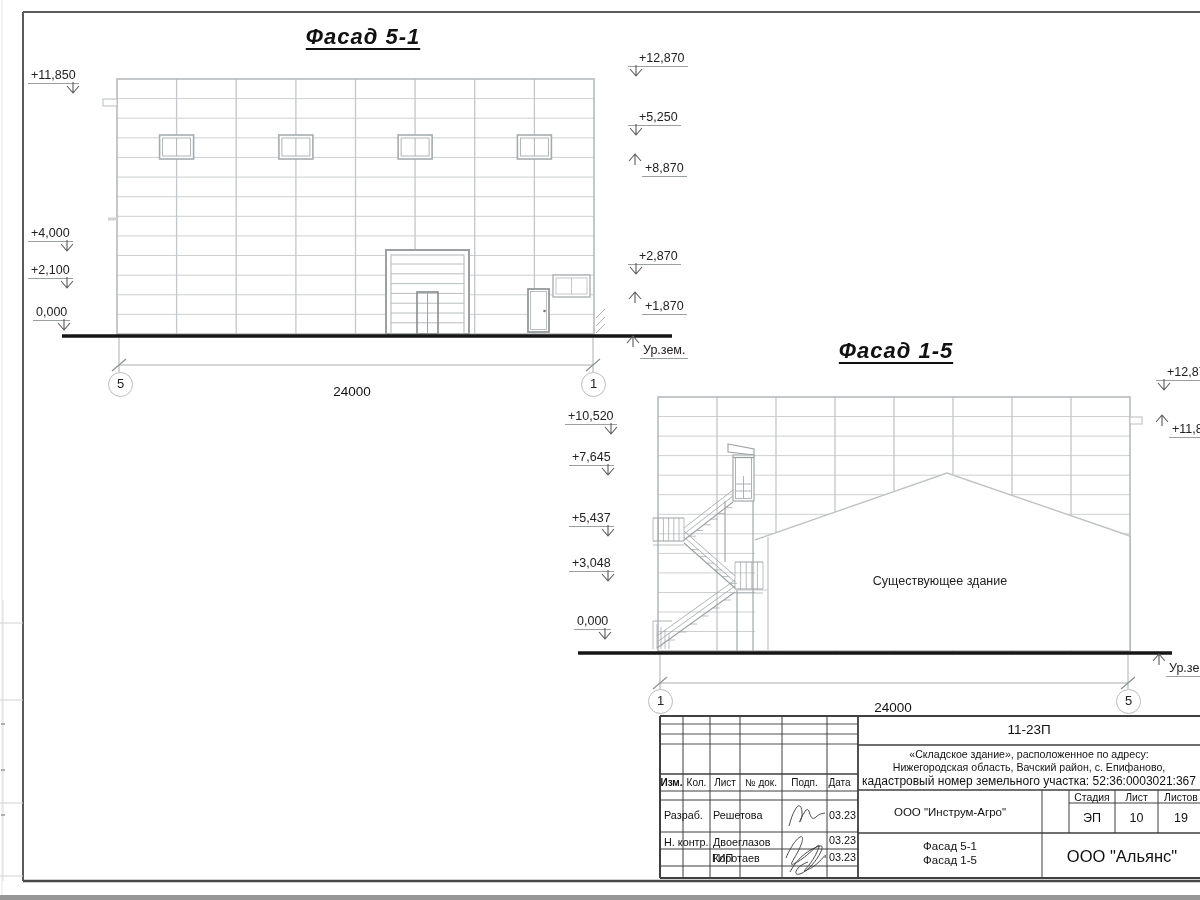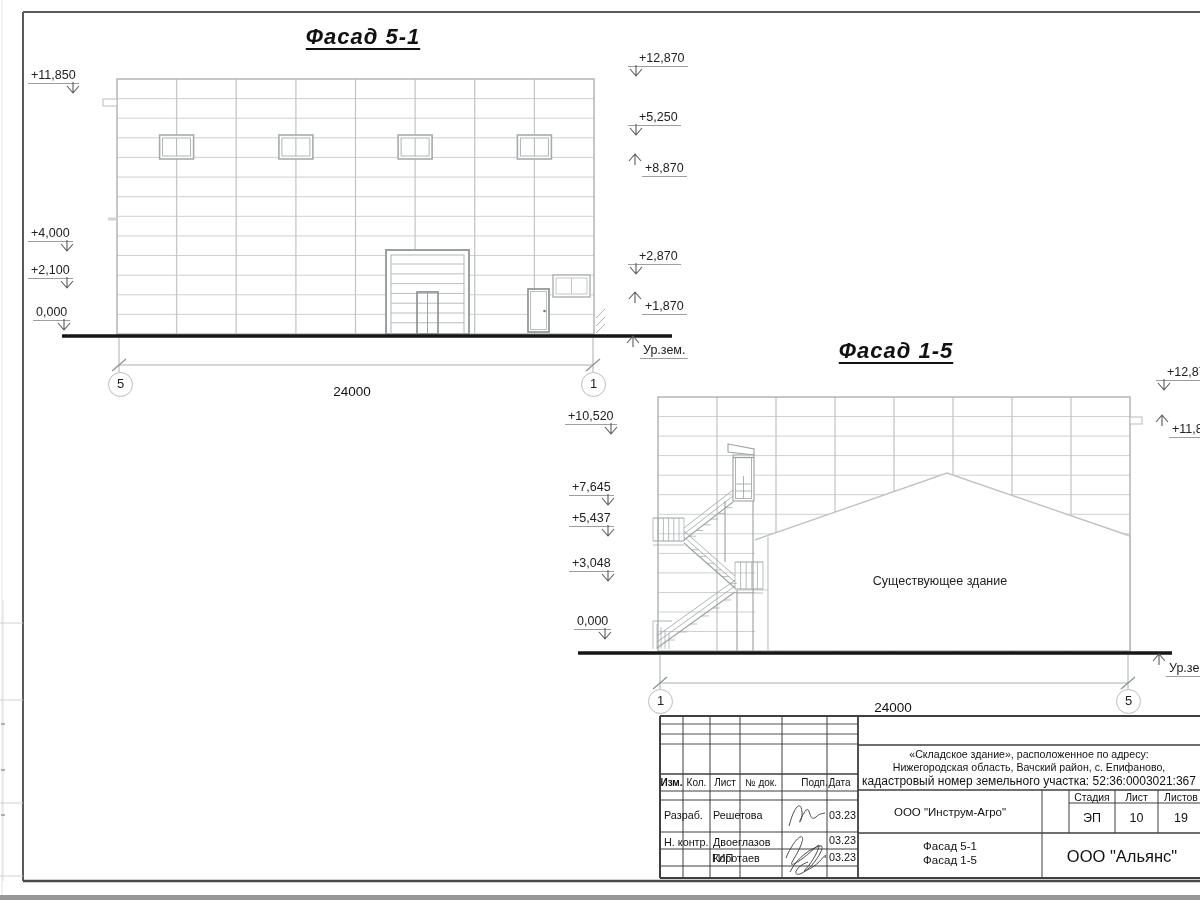--- a/index.html
+++ b/index.html
@@ -235,21 +235,21 @@
 
   <div class="abs ftitle" style="left:816px;top:338px;width:160px;">Фасад 1-5</div>
   <div class="abs dim" style="left:838px;top:660px;width:110px;">24000</div>
   <div class="abs axis" style="left:648px;top:689px;">1</div>
   <div class="abs axis" style="left:1116px;top:689px;">5</div>
   <div class="abs existing-label ctr" style="left:855px;top:574px;width:170px;">Существующее здание</div>
 
   <div class="elev ed gr" style="left:565px;top:409px"><span class="t">+10,520</span><svg class="g" width="14" height="13">
         <path class="gp" d="M7 0V11M1 4L7 11L13 4"></path>
       </svg></div>
-  <div class="elev ed gr" style="left:569px;top:480px"><span class="t">+7,645</span><svg class="g" width="14" height="13">
+  <div class="elev ed gr" style="left:569px;top:450px"><span class="t">+7,645</span><svg class="g" width="14" height="13">
         <path class="gp" d="M7 0V11M1 4L7 11L13 4"></path>
       </svg></div>
   <div class="elev ed gr" style="left:569px;top:511px"><span class="t">+5,437</span><svg class="g" width="14" height="13">
         <path class="gp" d="M7 0V11M1 4L7 11L13 4"></path>
       </svg></div>
   <div class="elev ed gr" style="left:569px;top:556px"><span class="t">+3,048</span><svg class="g" width="14" height="13">
         <path class="gp" d="M7 0V11M1 4L7 11L13 4"></path>
       </svg></div>
   <div class="elev ed gr" style="left:574px;top:614px"><span class="t">0,000</span><svg class="g" width="14" height="13">
         <path class="gp" d="M7 0V11M1 4L7 11L13 4"></path>
@@ -264,29 +264,30 @@
       </svg>
       <span class="t">+11,850</span>
     </div>
   <div class="elev eu" style="left:1152px;top:652px">
       <svg class="g" width="14" height="13">
         <path class="gp" d="M7 13V2M1 9L7 2L13 9"></path>
       </svg>
       <span class="t">Ур.зем.</span>
     </div>
 
+  <div class="abs tb-big ctr" style="left:860px;top:722px;width:338px;">11-23П</div>
   <div class="abs tb ctr" style="left:862px;top:748px;width:334px;font-size:10.6px;">«Складское здание», расположенное по адресу:</div>
   <div class="abs tb ctr" style="left:862px;top:761px;width:334px;font-size:10.6px;">Нижегородская область, Вачский район, с. Епифаново,</div>
   <div class="abs tb ctr" style="left:862px;top:774px;width:334px;font-size:12px;">кадастровый номер земельного участка: 52:36:0003021:367</div>
 
   <div class="abs tb ctr" style="left:660px;top:777px;width:23px;font-size:10px;font-weight:bold;">Изм.</div>
   <div class="abs tb ctr" style="left:683px;top:777px;width:27px;font-size:10px;">Кол.</div>
   <div class="abs tb ctr" style="left:710px;top:777px;width:30px;font-size:10px;">Лист</div>
   <div class="abs tb ctr" style="left:740px;top:777px;width:42px;font-size:10px;">№ док.</div>
-  <div class="abs tb ctr" style="left:782px;top:777px;width:45px;font-size:10px;padding-left:10px;">Подп.</div>
+  <div class="abs tb ctr" style="left:782px;top:777px;width:45px;font-size:10px;">Подп.</div>
   <div class="abs tb ctr" style="left:827px;top:777px;width:25px;font-size:10px;">Дата</div>
 
   <div class="abs tb" style="left:664px;top:809px;">Разраб.</div>
   <div class="abs tb" style="left:713px;top:809px;">Решетова</div>
   <div class="abs tb ctr" style="left:827px;top:809px;width:31px;">03.23</div>
   <div class="abs tb" style="left:664px;top:836px;">Н. контр.</div>
   <div class="abs tb" style="left:713px;top:836px;">Двоеглазов</div>
   <div class="abs tb ctr" style="left:827px;top:834px;width:31px;">03.23</div>
   <div class="abs tb" style="left:664px;top:852px;padding-left:48px;">ГИП</div>
   <div class="abs tb" style="left:713px;top:852px;">Коротаев</div>

